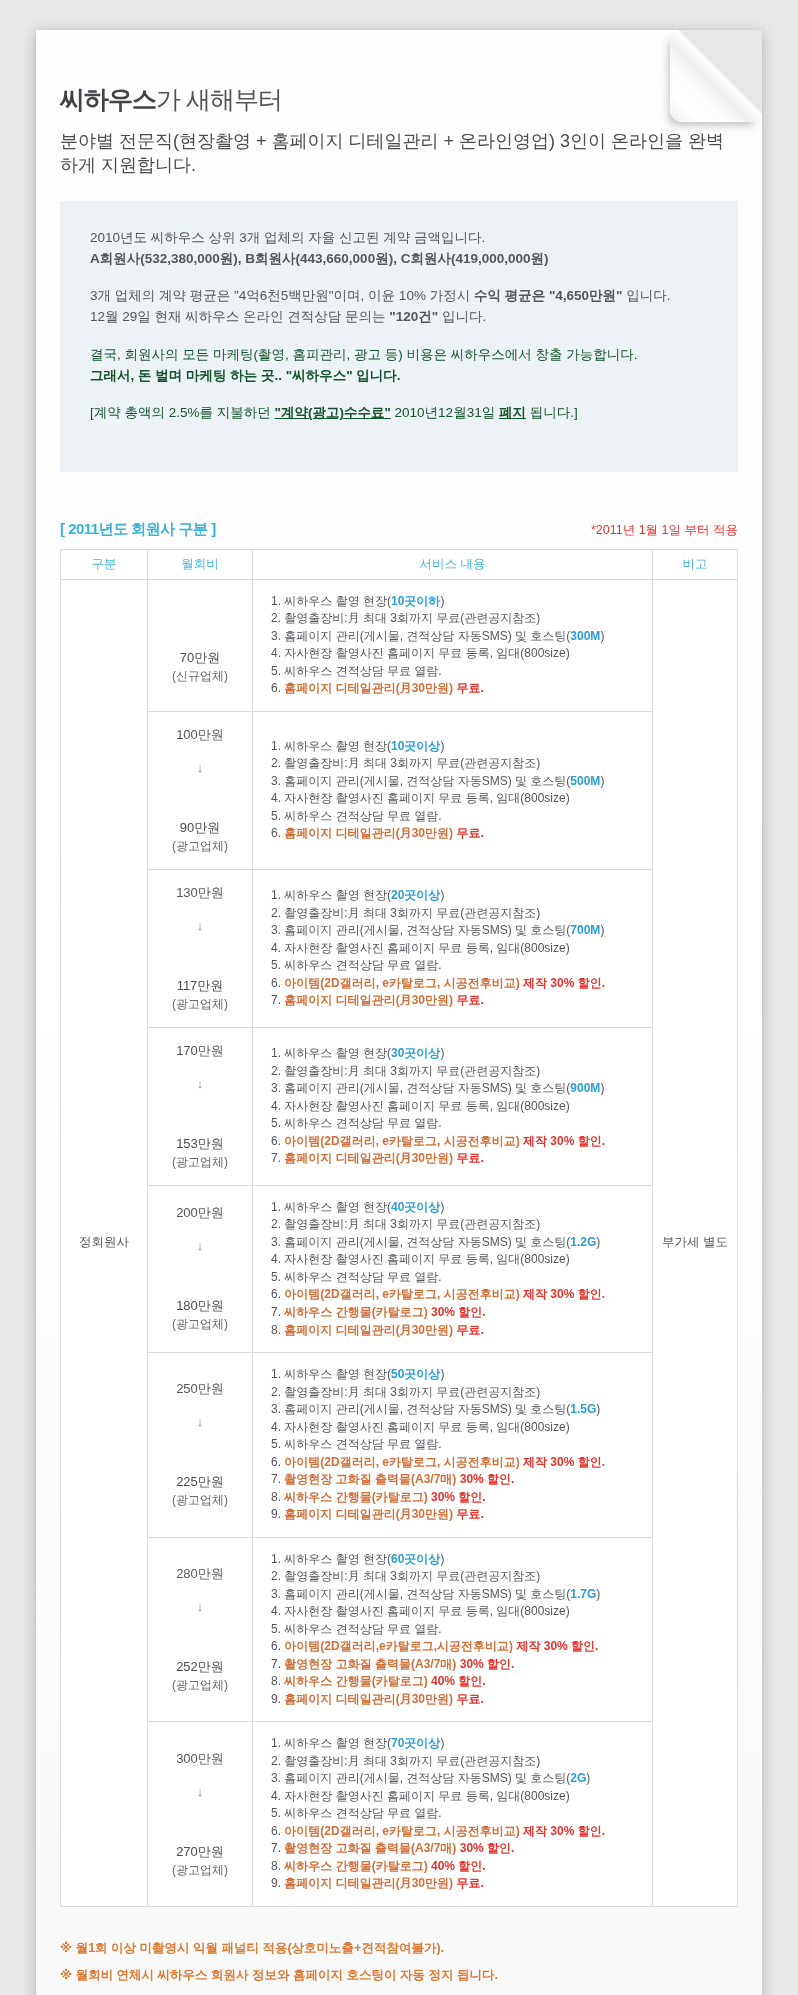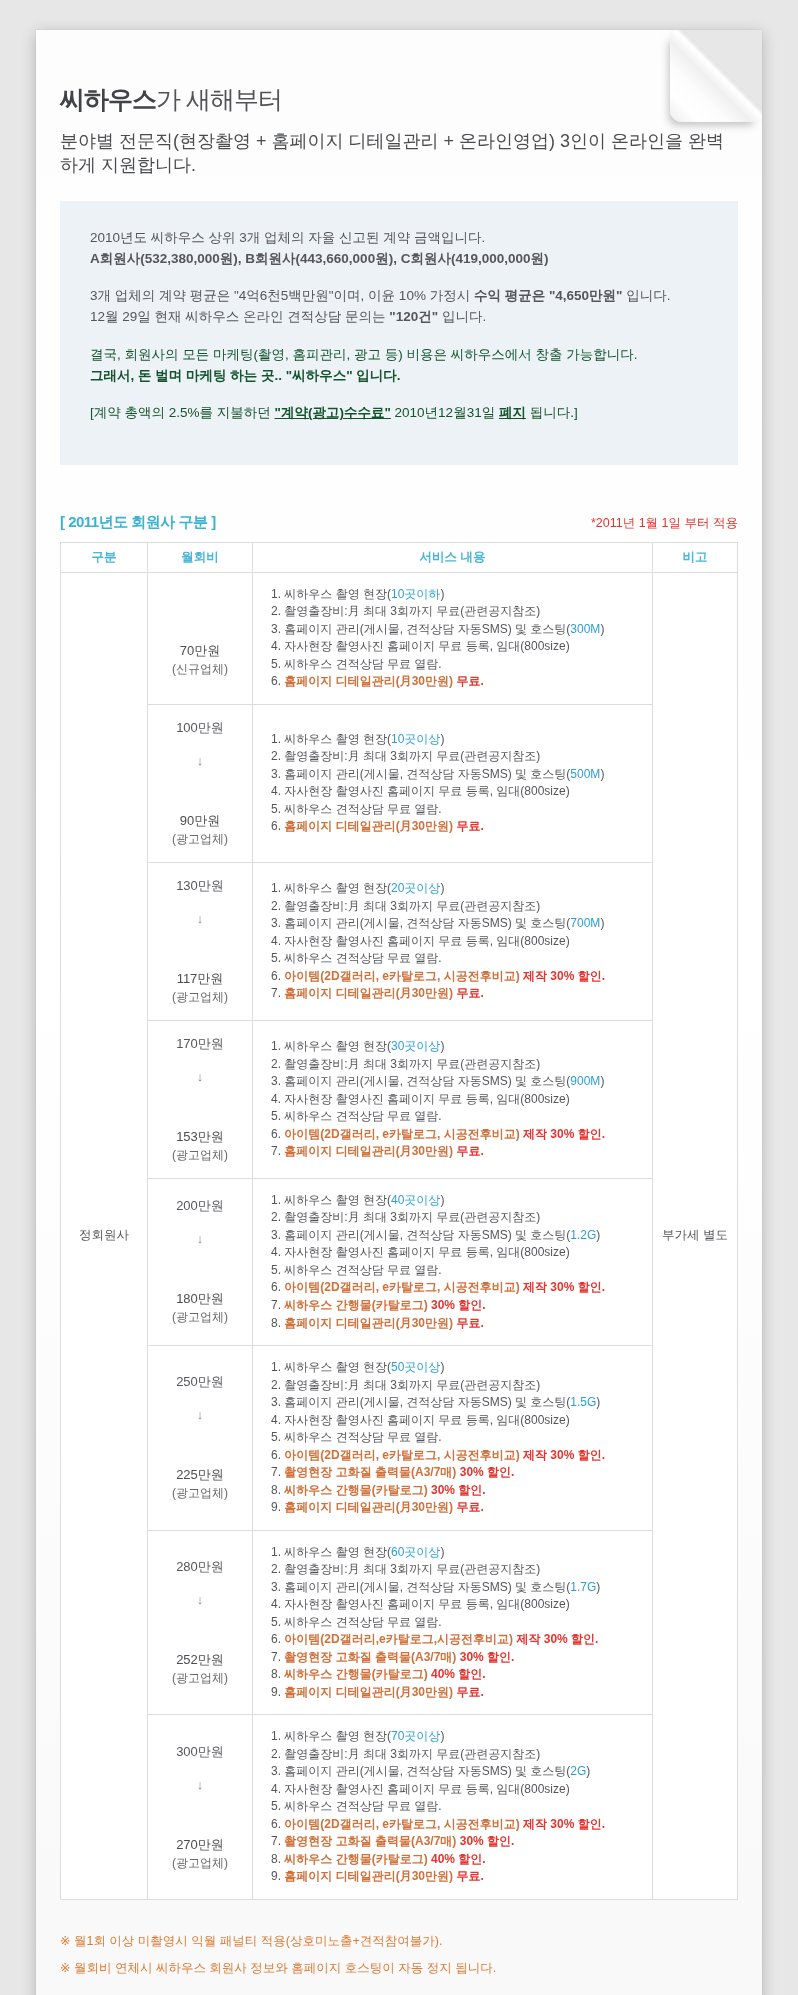--- a/index.html
+++ b/index.html
@@ -24,51 +24,51 @@
     background:linear-gradient(225deg,#e7e7e7 0%,#e7e7e7 44%,#ffffff 47%,#f0f0f0 56%,#fcfcfc 68%,#ffffff 84%,#ececec 100%);
     box-shadow:-5px 7px 9px -4px rgba(0,0,0,.25);
     border-bottom-left-radius:12px;
   }
   h1 { font-size:25px; line-height:1.22; font-weight:normal; color:#525356; letter-spacing:-1px; margin:10px 0 14px; }
   h1 strong { color:#424346; }
   .subtitle { font-size:18px; color:#4b4c4f; margin:0 0 24px; }
 
   .info-box {
     background:#ecf2f5;
-    padding:26px 30px 25px;
+    padding:26px 30px 32px;
     font-size:13.5px; line-height:1.58; color:#55565a;
     margin-bottom:48px;
   }
   .info-box p { margin:0 0 16px; }
   .info-box .r { color:#14532d; }
   .info-box .u { text-decoration:underline; }
 
   .table-head-row { display:flex; justify-content:space-between; align-items:flex-end; margin-bottom:10px; }
   .sec-title { color:#39b2d6; font-size:15px; font-weight:bold; margin:0; letter-spacing:-0.5px; }
   .apply-note { color:#e5342e; font-size:12.5px; }
 
   table.tier-table { width:100%; border-collapse:collapse; table-layout:fixed; background:#fff; }
   .tier-table col.c-cat  { width:87px; }
   .tier-table col.c-fee  { width:105px; }
   .tier-table col.c-note { width:85px; }
   .tier-table th, .tier-table td { border:1px solid #dcdcdc; }
-  .tier-table th { color:#4bb6d6; font-size:12.5px; font-weight:bold; padding:6px 14px; }
+  .tier-table th { color:#4bb6d6; font-size:12.5px; font-weight:normal; padding:6px 14px; }
   .svc-cell { padding:13px 8px 13px 18px; vertical-align:middle; }
   .svc-line { font-size:12px; line-height:1.46; color:#55565a; }
-  .hl-blue   { color:#2b9ed8; font-weight:normal; }
+  .hl-blue   { color:#2b9ed8; font-weight:bold; }
   .hl-orange { color:#d0703a; font-weight:bold; }
   .hl-red    { color:#e5342e; font-weight:bold; }
   .fee-cell { text-align:center; vertical-align:middle; font-size:13px; color:#55565a; padding:14px 4px; }
   .fee-top.bold, .fee-bottom { font-weight:normal; color:#4c4d50;margin-top:44px; }
   .fee-arrow { color:#8a8b8e; margin:16px 0; font-size:13px; }
   .fee-sub { font-size:12px; color:#67686b; margin-top:1px; }
   .cat-cell, .note-cell { text-align:center; vertical-align:middle; font-size:12.5px; color:#55565a; padding:4px; }
 
   .footer-notes { margin-top:32px; font-size:12.5px; color:#4f5053; line-height:1.5; }
-  .footer-notes p { margin:0 0 8px; }
+  .footer-notes p { margin:0 0 8px;font-weight:bold; }
   .footer-notes .orange { color:#db7b35; }
   .footer-notes .shoot-title { margin:28px 0 7px; }
   .footer-notes .indent { margin:0 0 6px 13px; }
 </style>
 </head>
 <body>
 
 <div class="sheet">
   <div class="curl"></div>
 

